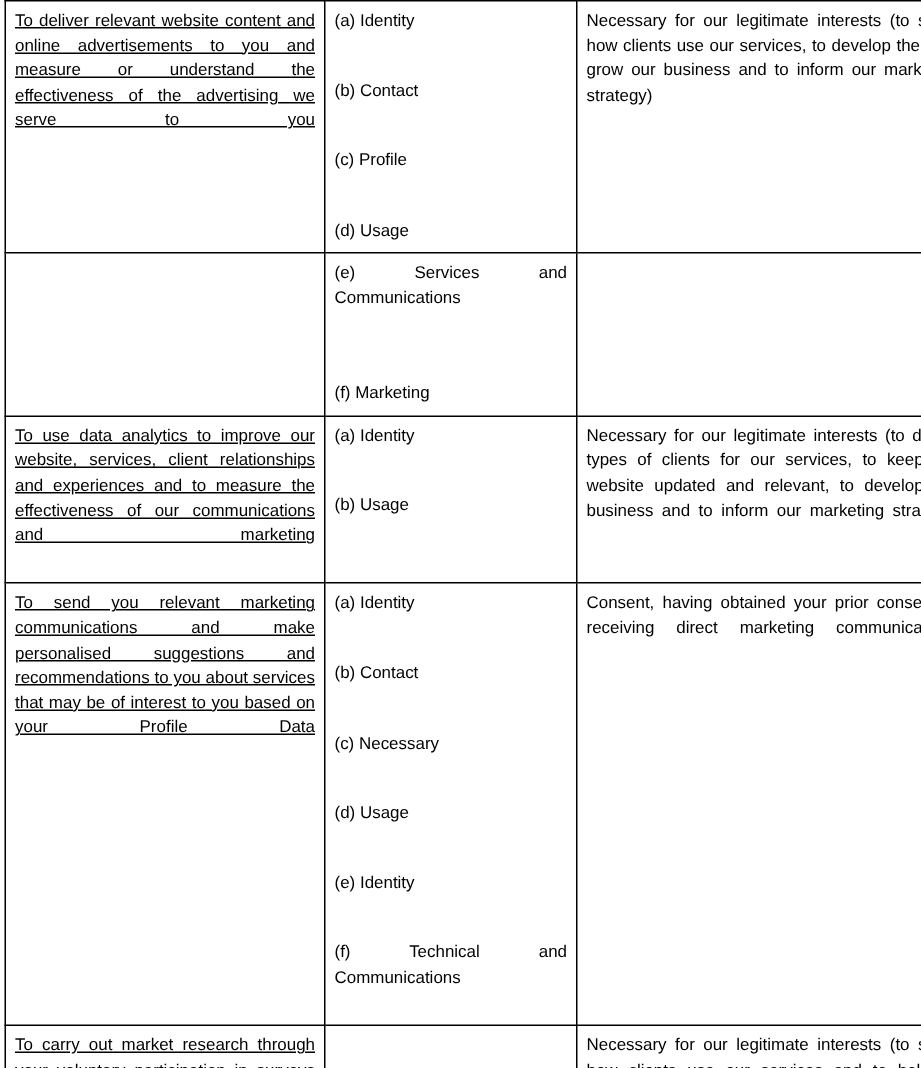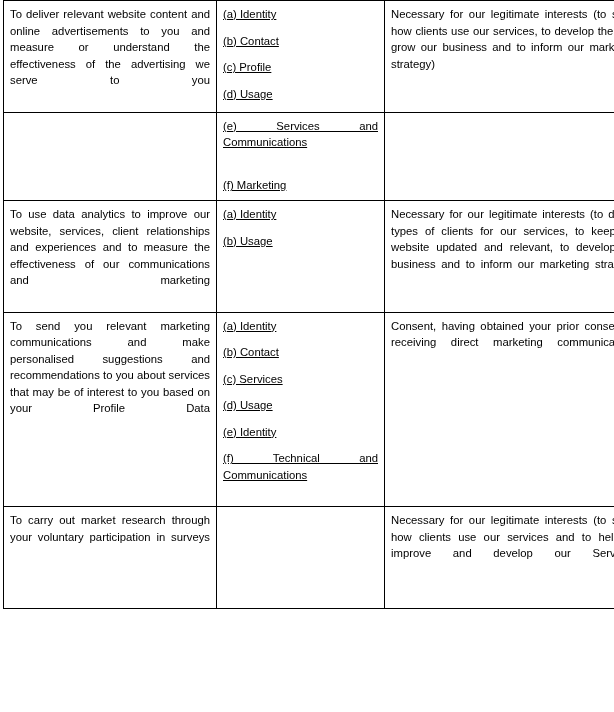--- a/index.html
+++ b/index.html
@@ -30,31 +30,31 @@
   table.data-table td {
     border: 1px solid #000000;
     vertical-align: top;
     padding: 5px 6px 6px 6px;
     font-size: 11.3px;
     line-height: 16.6px;
     text-align: justify;
     text-justify: inter-word;
     word-spacing: 0;
   }
-  td.col-purpose { width: 200px; }
-  td.col-data    { width: 155px; text-decoration: underline; }
+  td.col-purpose { width: 200px; text-decoration: underline; }
+  td.col-data    { width: 155px; }
   td.col-basis   { width: 248px; }
 
   .para {
     margin: 0 0 0 0;
     text-align: justify;
     text-justify: inter-word;
   }
   .para + .para {
-    margin-top: 10px;
+    margin-top: 30px;
   }
   
   .para::after {
     content: "";
     display: inline-block;
     width: 100%;
   }
   .nojust {
     text-align: left;
   }
@@ -110,21 +110,21 @@
         </td>
       </tr>
 
       <tr>
         <td class="col-purpose">
           <p class="para">To send you relevant marketing communications and make personalised suggestions and recommendations to you about services that may be of interest to you based on your Profile Data</p>
         </td>
         <td class="col-data">
           <p class="para nojust">(a) Identity</p>
           <p class="para nojust">(b) Contact</p>
-          <p class="para nojust">(c) Services</p>
+          <p class="para nojust">(c) Necessary</p>
           <p class="para nojust">(d) Usage</p>
           <p class="para nojust">(e) Identity</p>
           <p class="para">(f) Technical and Communications</p>
         </td>
         <td class="col-basis">
           <p class="para">Consent, having obtained your prior consent to receiving direct marketing communications</p>
         </td>
       </tr>
 
       <tr class="row-tall-2">

